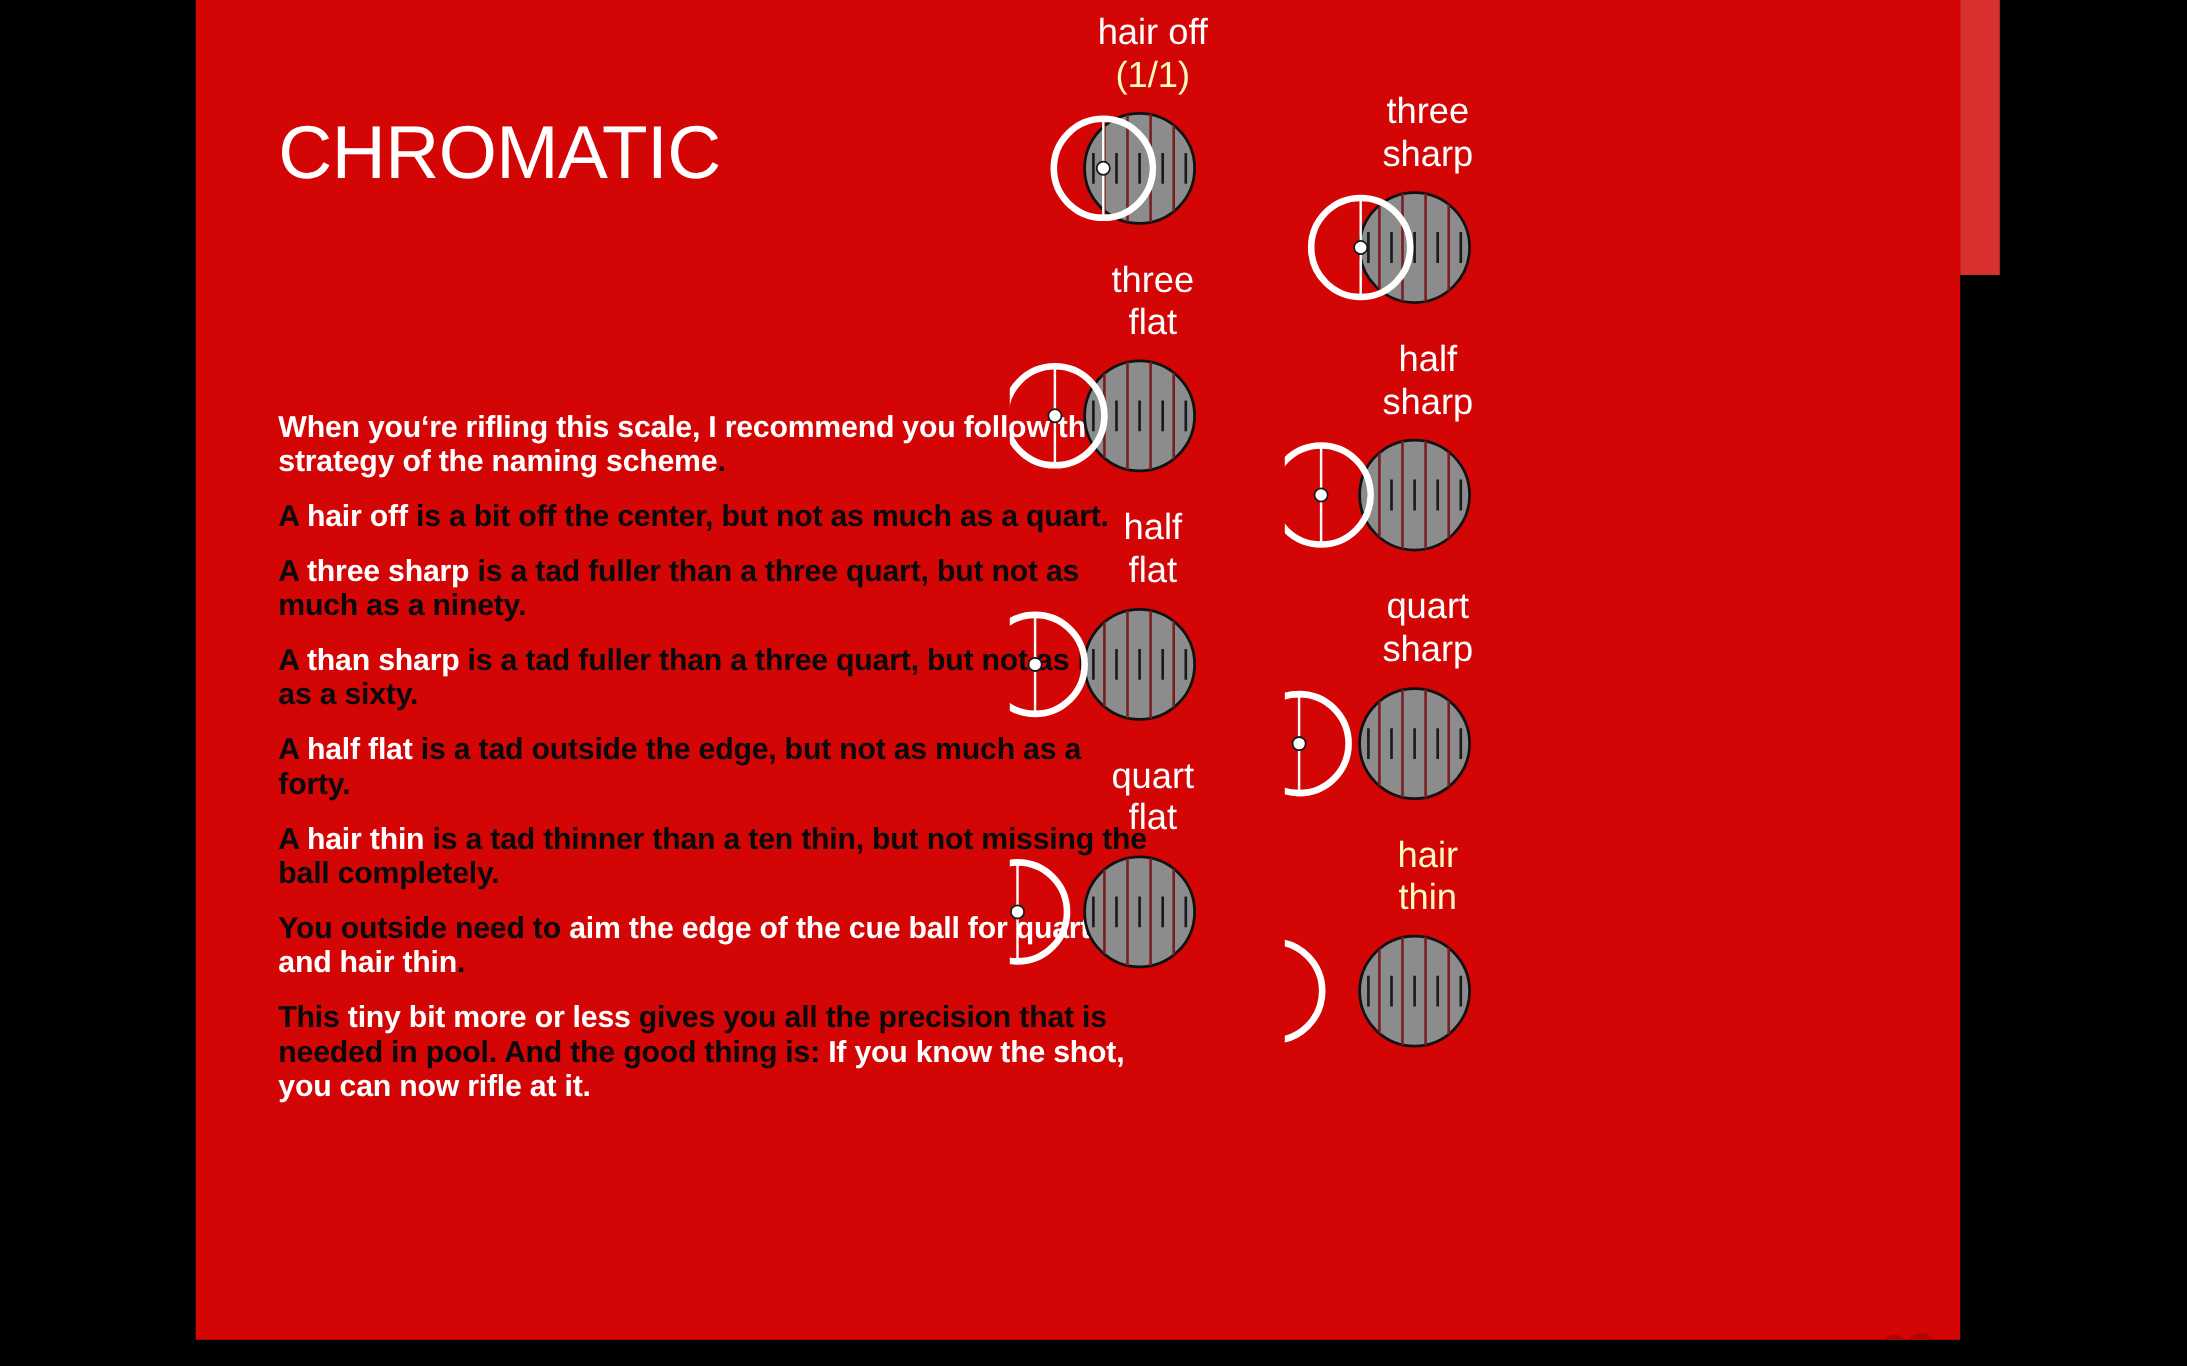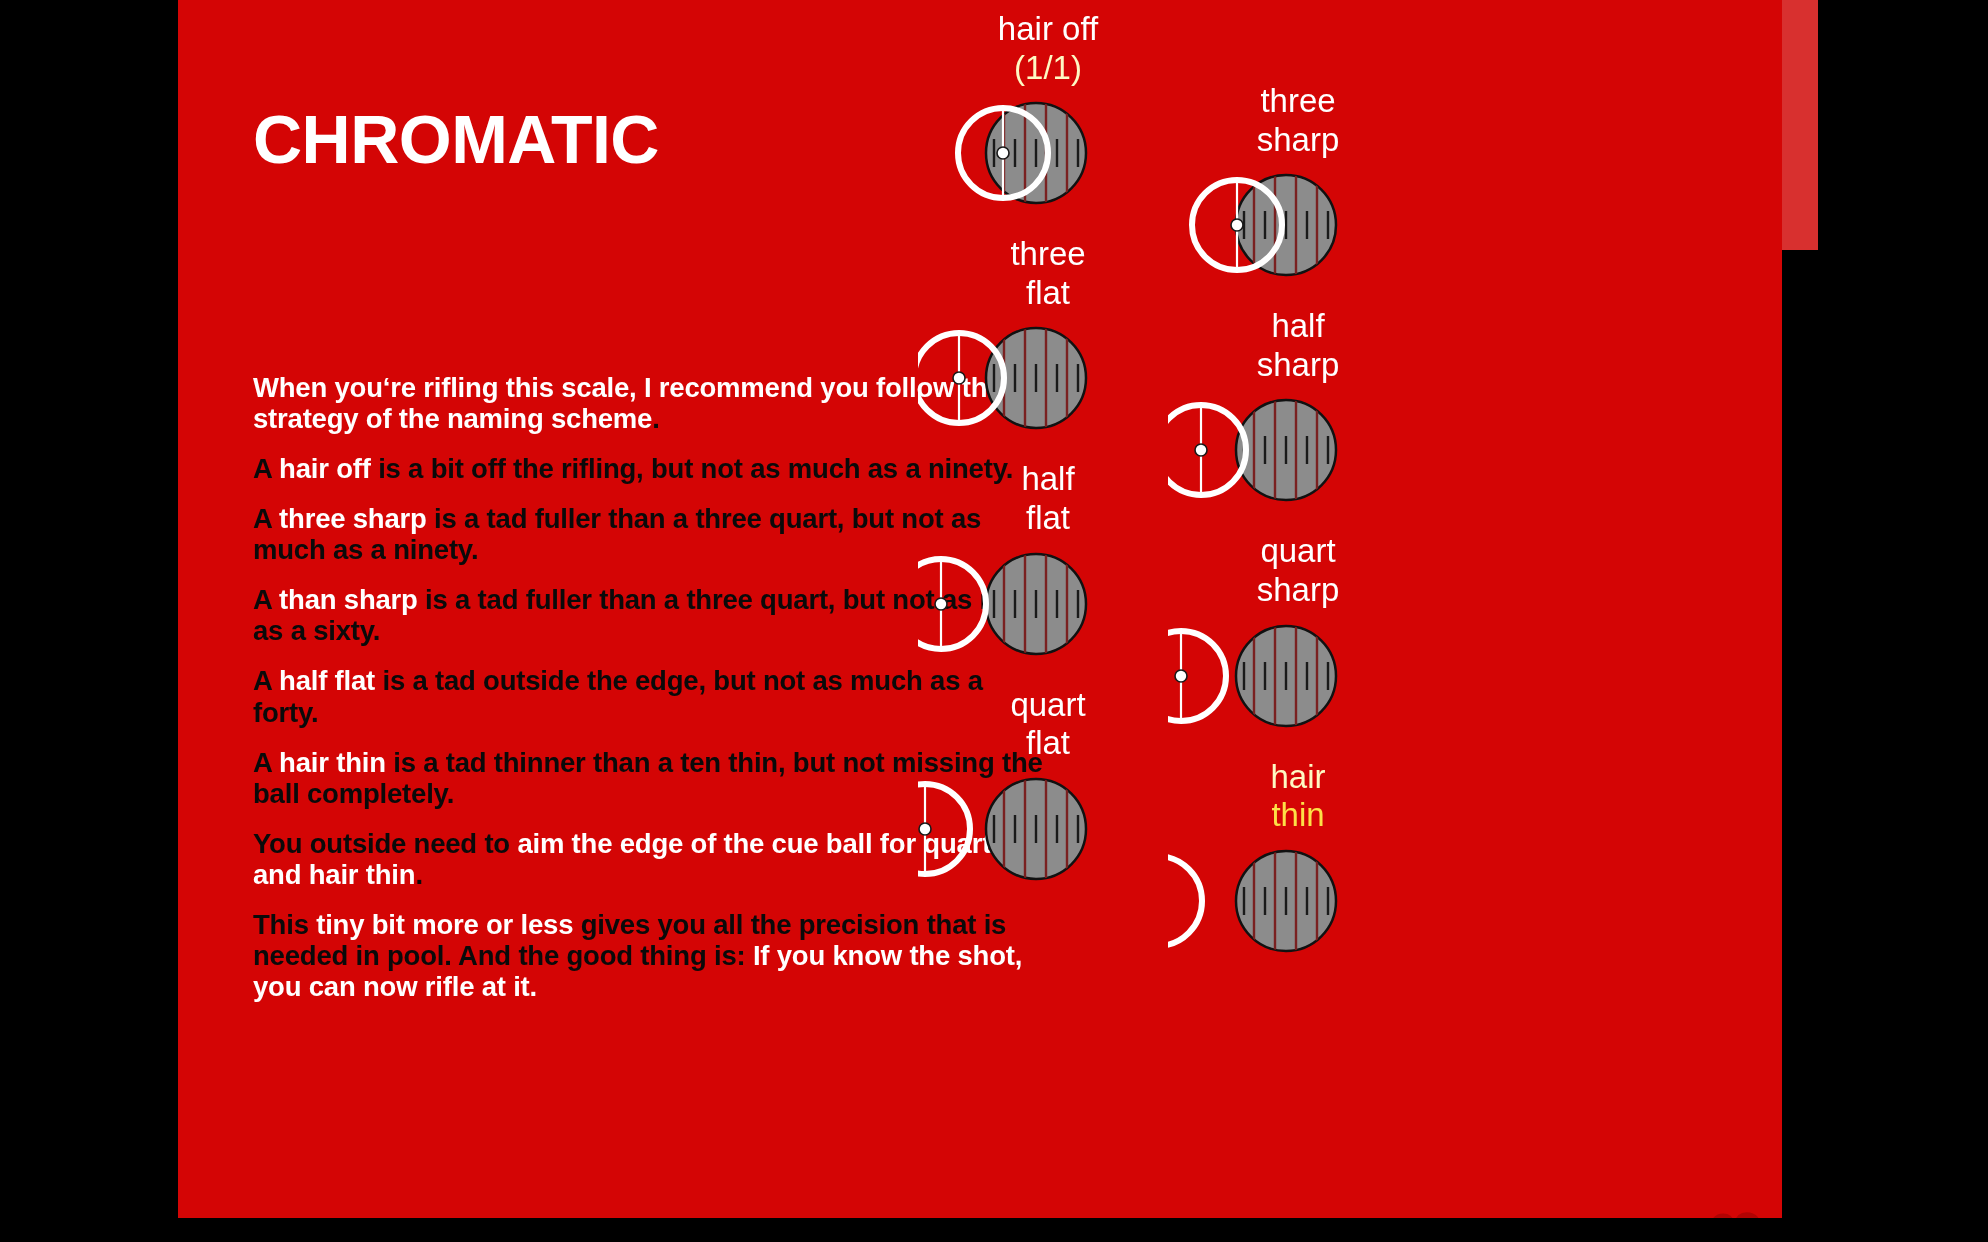--- a/index.html
+++ b/index.html
@@ -11,21 +11,21 @@
   
   #slide{position:absolute;left:178px;top:0;width:1604px;height:1218px;
          background:#d40505;overflow:hidden;}
 
   
   #scroll-thumb{position:absolute;left:1782px;top:0;width:36px;height:250px;
                 background:#d8302f;}
 
   
   #title{position:absolute;left:75px;top:105px;width:760px;
-         color:#fff;font-size:68px;font-weight:bold;line-height:1.02;
+         color:#fff;font-size:68px;font-weight:normal;line-height:1.02;
          letter-spacing:-0.5px;}
 
   
   #body-text{position:absolute;left:75px;top:372px;width:800px;}
   .para{font-size:27.5px;font-weight:bold;line-height:1.13;
         margin:0 0 19px 0;color:#0a0a0a;letter-spacing:-0.2px;}
   .w{color:#ffffff;}
   .k{color:#0a0a0a;}
 
   
@@ -51,21 +51,21 @@
 <div id="stage">
 
   <div id="slide" style="background: rgb(212, 5, 5);">
 
     <div id="title">
       <div>CHROMATIC</div>
     </div>
 
     <div id="body-text">
         <p class="para"><span class="w">When you‘re rifling this scale, I recommend you follow the strategy of the naming scheme</span><span class="k">.</span></p>
-        <p class="para"><span class="k">A </span><span class="w">hair off</span><span class="k"> is a bit off the rifling, but not as much as a ninety.</span></p>
+        <p class="para"><span class="k">A </span><span class="w">hair off</span><span class="k"> is a bit off the center, but not as much as a quart.</span></p>
         <p class="para"><span class="k">A </span><span class="w">three sharp</span><span class="k"> is a tad fuller than a three quart, but not as much as a ninety.</span></p>
         <p class="para"><span class="k">A </span><span class="w">than sharp</span><span class="k"> is a tad fuller than a three quart, but not as much as a sixty.</span></p>
         <p class="para"><span class="k">A </span><span class="w">half flat</span><span class="k"> is a tad outside the edge, but not as much as a forty.</span></p>
         <p class="para"><span class="k">A </span><span class="w">hair thin</span><span class="k"> is a tad thinner than a ten thin, but not missing the ball completely.</span></p>
         <p class="para"><span class="k">You outside need to </span><span class="w">aim the edge of the cue ball for quarts and hair thin</span><span class="k">.</span></p>
         <p class="para"><span class="k">This </span><span class="w">tiny bit more or less</span><span class="k"> gives you all the precision that is needed in pool. And the good thing is: </span><span class="w">If you know the shot, you can now rifle at it.</span></p>
       </div>
 
     <div class="col" id="col-left">
         <div class="dgroup">
@@ -253,21 +253,21 @@
                 <line x1="139" y1="46" x2="139" y2="74" stroke="#1a1a1a" stroke-width="2.4"></line>
                 <line x1="160" y1="46" x2="160" y2="74" stroke="#1a1a1a" stroke-width="2.4"></line>
               </g>
               <line x1="13" y1="15" x2="13" y2="105" stroke="#ffffff" stroke-width="2.2"></line>
               <circle cx="13" cy="60" r="45" fill="none" stroke="#ffffff" stroke-width="6"></circle>
               <circle cx="13" cy="60" r="6" fill="#ffffff" stroke="#1a1a1a" stroke-width="1.6"></circle>
             </svg>
           </div>
         </div>
         <div class="dgroup">
-          <div class="dlabel"><span style="color: #fef9c3; margin-top: 34px;">hair</span><span style="display: block; color: #fde047;">thin</span></div>
+          <div class="dlabel"><span style="color: #fef9c3; margin-top: 34px;">hair</span><span style="display: block; color: #fef9c3;">thin</span></div>
           <div class="dwrap">
             <svg width="260" height="120" viewBox="0 0 260 120">
               <defs>
                 <clipPath id="clip-R-3">
                   <circle cx="118" cy="60" r="50"></circle>
                 </clipPath>
               </defs>
               <circle cx="118" cy="60" r="50" fill="#8c8c8c" stroke="#111111" stroke-width="2.5"></circle>
               <g clip-path="url(#clip-R-3)">
                 <line x1="86" y1="6" x2="86" y2="114" stroke="#7a2020" stroke-width="2.4"></line>

